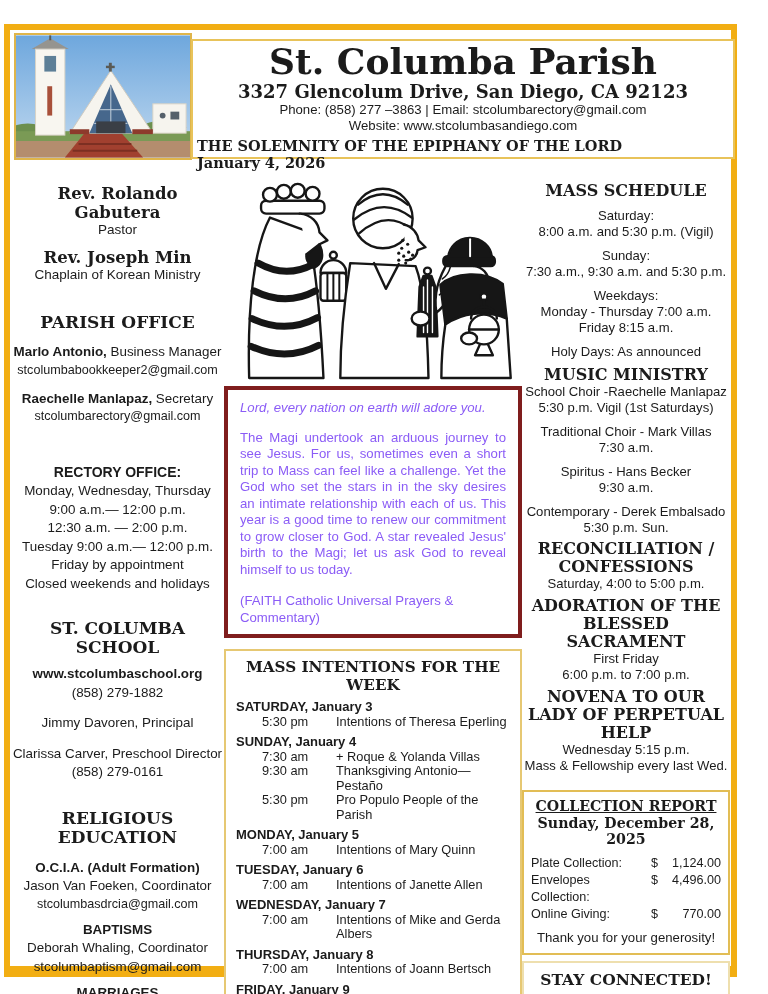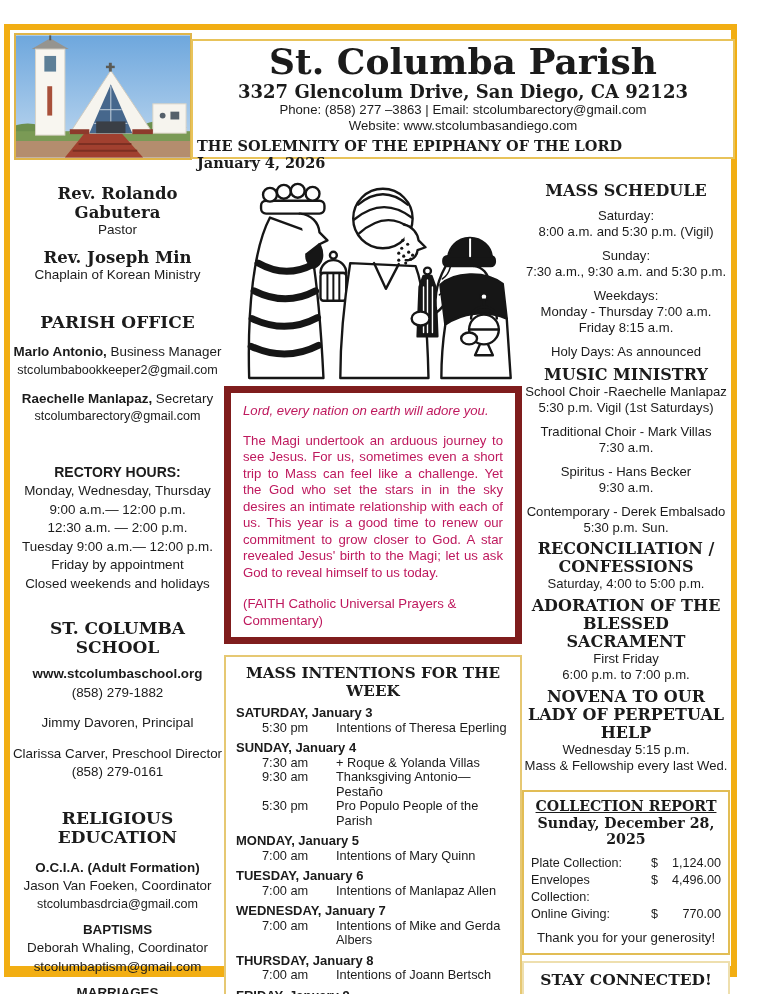--- a/index.html
+++ b/index.html
@@ -32,22 +32,22 @@
   .lc-sec{margin-top:30px;}
   .lc-line{font-size:13.4px;line-height:18.5px;}
   .lc-line-sm{font-size:12.6px;line-height:17px;}
   .lc-bold{font-weight:bold;}
   .staff{margin-top:11px;font-size:13.4px;line-height:17px;}
   .hours-title{font-weight:bold;font-size:14px;line-height:19px;}
   .gap8{height:8px;}  .gap12{height:12px;}
   
   .magi{width:298px;height:213px;}
   .magi svg{display:block;width:100%;height:100%;}
-  .quote-box{box-sizing:border-box;width:298px;margin-top:5px;border:7px solid #7f1d1d;background:#fff;
-             padding:10px 12px 8px 12px;color:#be185d;font-size:13.2px;line-height:16.5px;text-align:left;}
+  .quote-box{box-sizing:border-box;width:298px;margin-top:5px;border:4px solid #7f1d1d;background:#fff;
+             padding:10px 12px 8px 12px;color:#8b5cf6;font-size:13.2px;line-height:16.5px;text-align:left;}
   .quote-line{font-style:italic;margin-bottom:13px;}
   .quote-body{text-align:justify;margin-bottom:15px;}
   .mi-box{box-sizing:border-box;width:298px;margin-top:11px;border:2px solid #e6c873;background:#fff;
           padding:7px 10px 8px 10px;text-align:left;}
   .mi-title{font-family:"DejaVu Serif","Liberation Serif",serif;font-weight:bold;font-size:15.2px;
             line-height:18px;text-align:center;margin-bottom:3px;}
   .mi-day{margin-top:6px;}
   .mi-day-name{font-weight:bold;font-size:13px;line-height:14.5px;}
   .mi-row{display:flex;font-size:12.8px;line-height:14.5px;}
   .mi-time{width:60px;margin-left:26px;flex:none;}
@@ -140,21 +140,21 @@
           <div class="lc-line"><span class="lc-bold">Marlo Antonio,</span><span> Business Manager</span></div>
           <div class="lc-line-sm">stcolumbabookkeeper2@gmail.com</div>
         </div>
         <div class="staff">
           <div class="lc-line"><span class="lc-bold">Raechelle Manlapaz,</span><span> Secretary</span></div>
           <div class="lc-line-sm">stcolumbarectory@gmail.com</div>
         </div>
       </div>
 
       <div class="lc-sec" style="margin-top:38px;">
-        <div class="hours-title">RECTORY HOURS:</div>
+        <div class="hours-title">RECTORY OFFICE:</div>
         <div class="lc-line">Monday, Wednesday, Thursday</div>
         <div class="lc-line">9:00 a.m.— 12:00 p.m.</div>
         <div class="lc-line">12:30 a.m. — 2:00 p.m.</div>
         <div class="lc-line">Tuesday 9:00 a.m.— 12:00 p.m.</div>
         <div class="lc-line">Friday by appointment</div>
         <div class="lc-line">Closed weekends and holidays</div>
       </div>
 
       <div class="lc-sec" style="margin-top:26px;">
         <div class="sec-title">ST. COLUMBA SCHOOL</div>
@@ -288,21 +288,21 @@
           <div class="mi-day-name">MONDAY, January 5</div>
           <div class="mi-row">
               <span class="mi-time">7:00 am</span>
               <span class="mi-text">Intentions of Mary Quinn</span>
             </div>
         </div>
         <div class="mi-day">
           <div class="mi-day-name">TUESDAY, January 6</div>
           <div class="mi-row">
               <span class="mi-time">7:00 am</span>
-              <span class="mi-text">Intentions of Manlapaz Allen</span>
+              <span class="mi-text">Intentions of Janette Allen</span>
             </div>
         </div>
         <div class="mi-day">
           <div class="mi-day-name">WEDNESDAY, January 7</div>
           <div class="mi-row">
               <span class="mi-time">7:00 am</span>
               <span class="mi-text">Intentions of Mike and Gerda Albers</span>
             </div>
         </div>
         <div class="mi-day">

